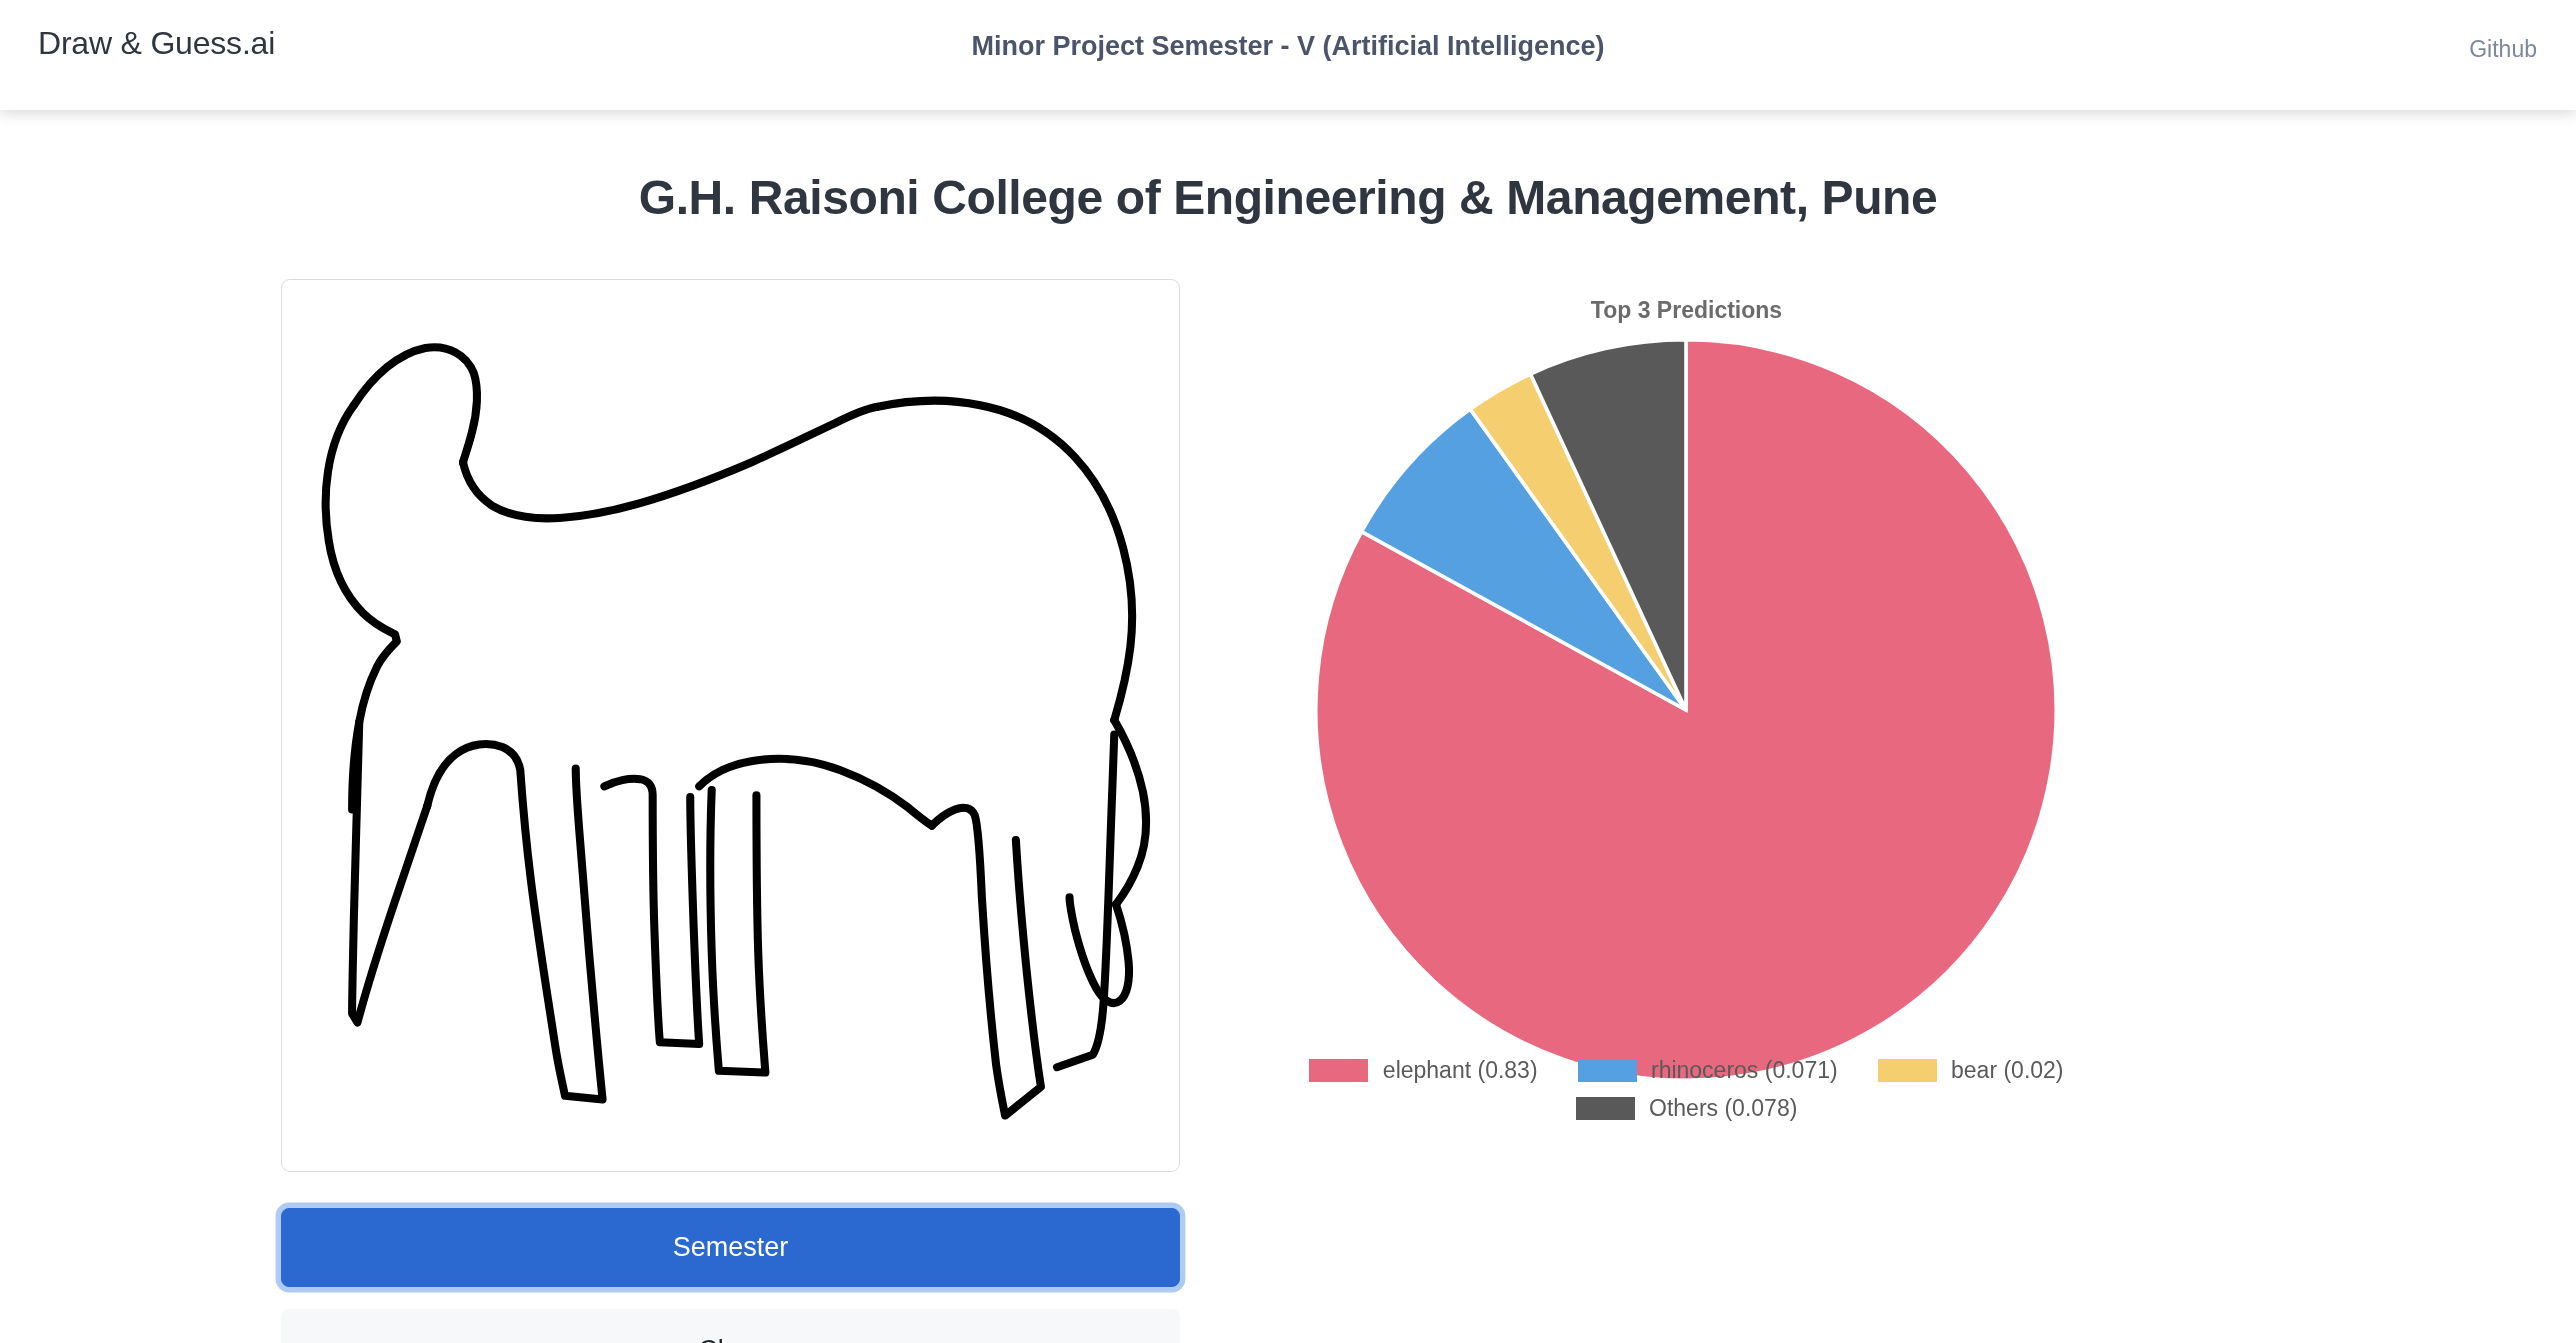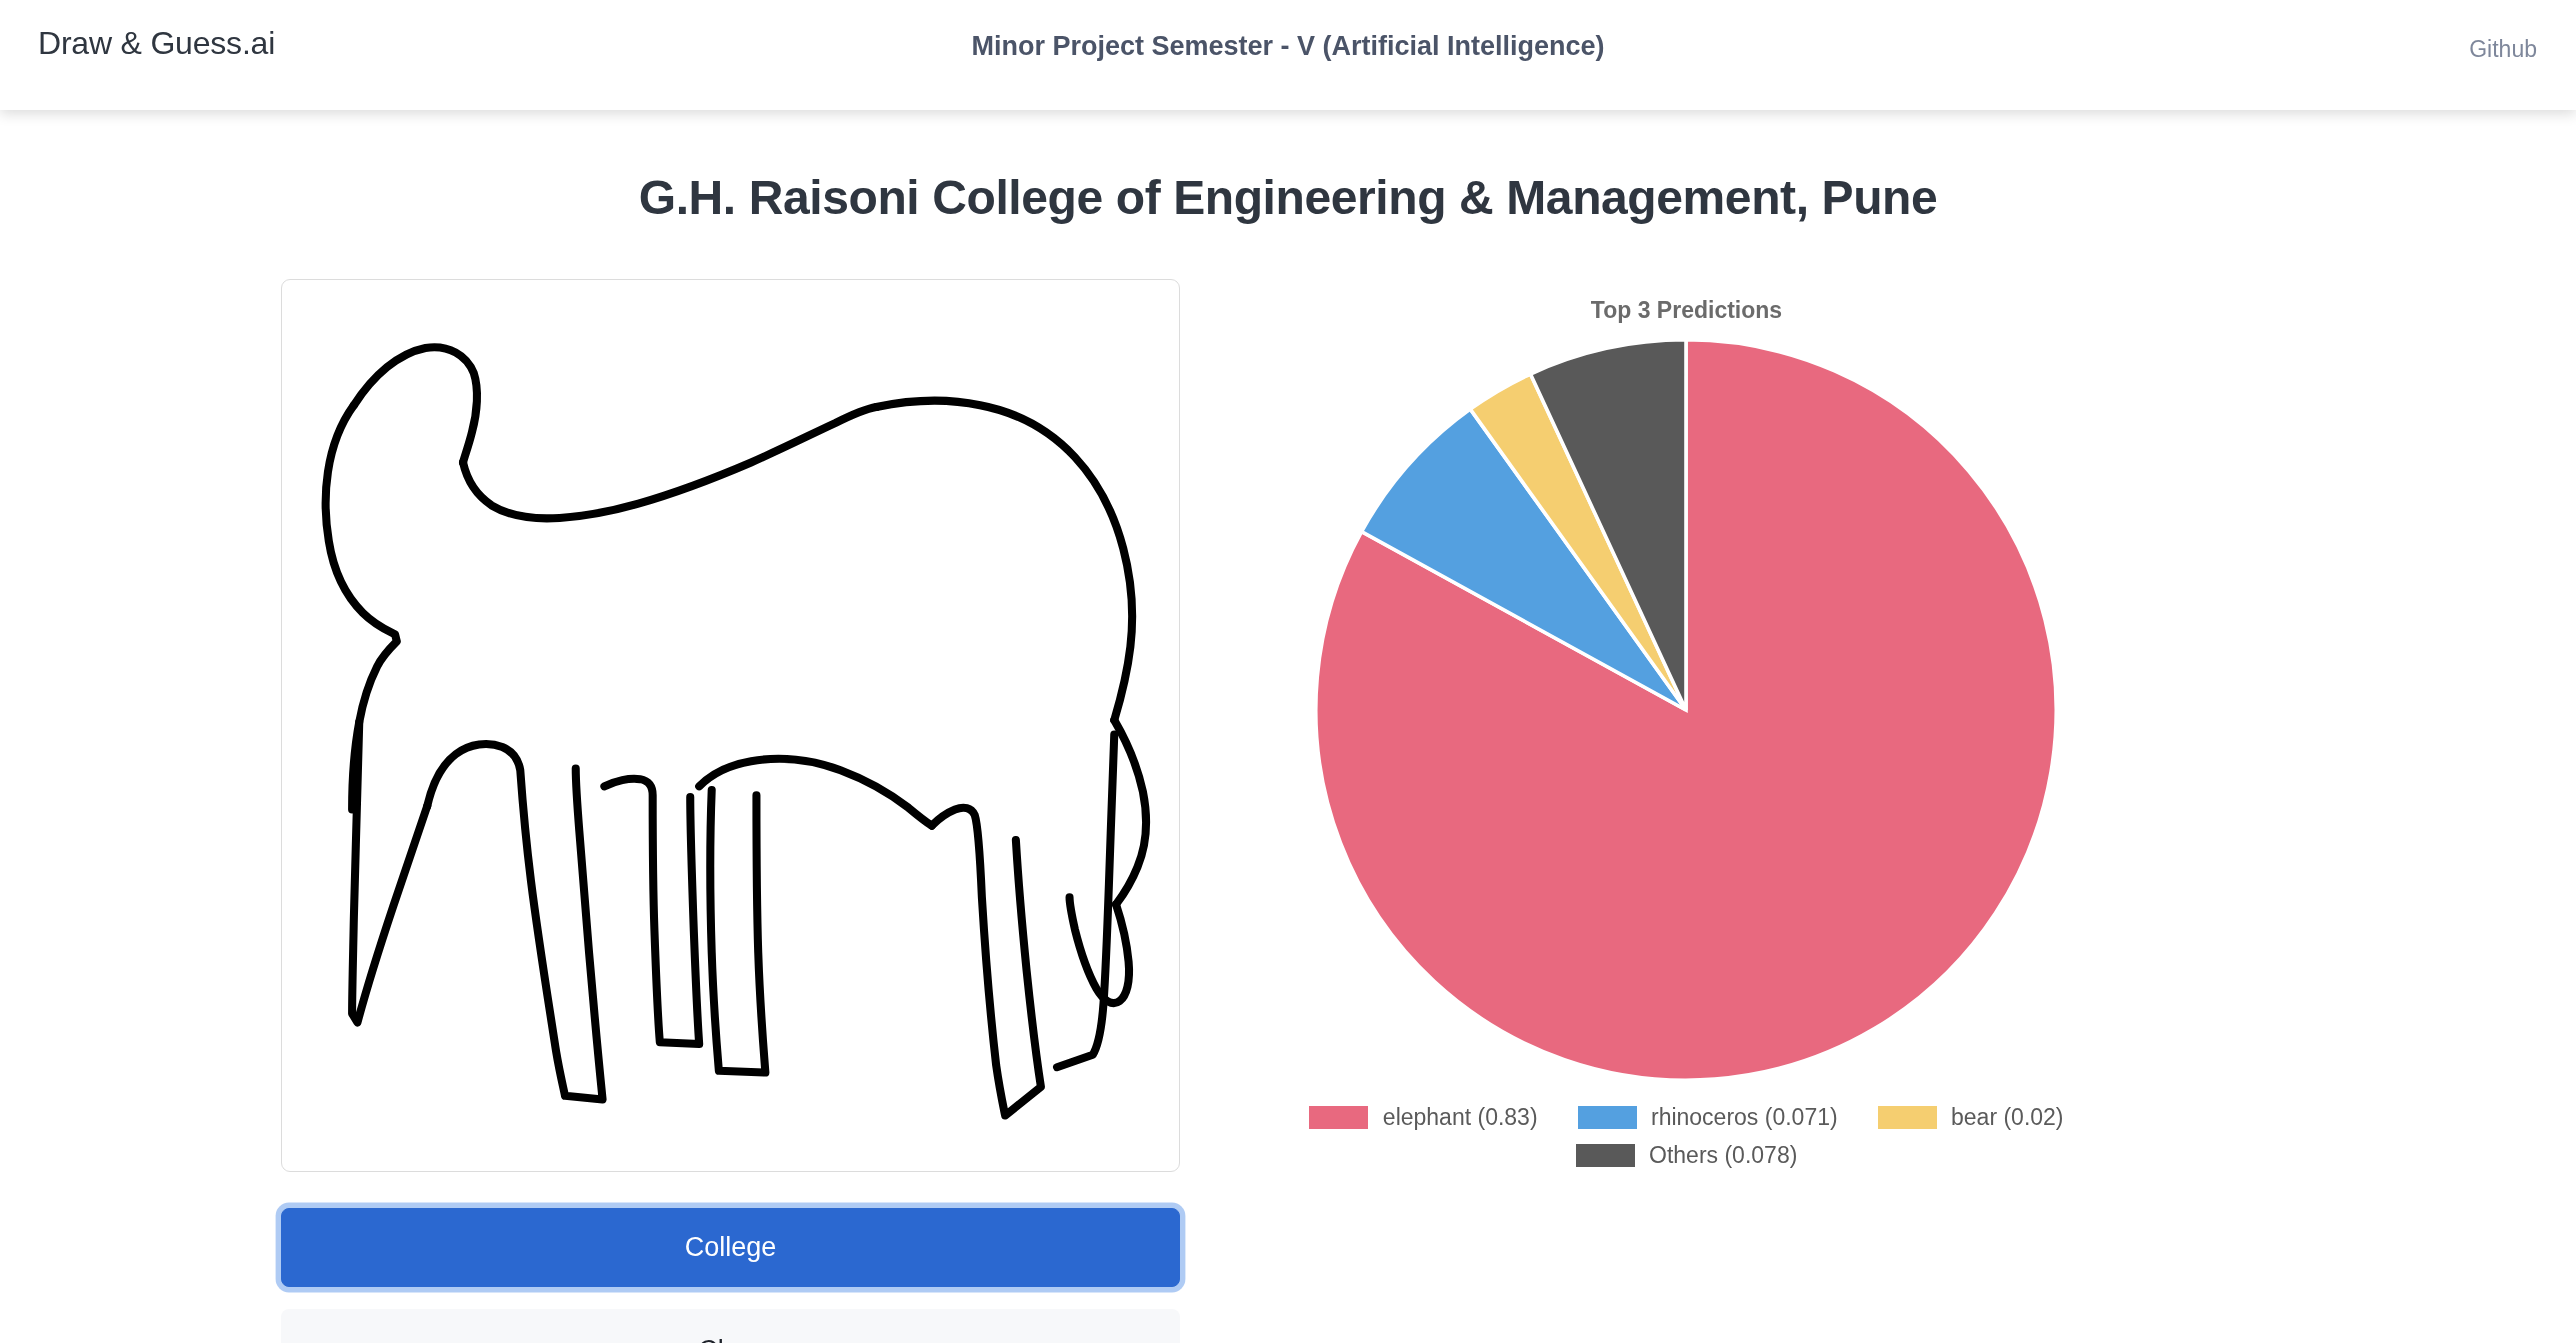--- a/index.html
+++ b/index.html
@@ -144,21 +144,21 @@
     position: absolute;
     left: 40px;
     top: 59px;
     width: 744px;
     height: 744px;
   }
   .pie-wrap svg { display: block; width: 100%; height: 100%; }
 
   .legend {
     position: absolute;
-    top: 825px;
+    top: 778px;
     left: 0;
     width: 825px;
   }
   .legend-row {
     display: flex;
     justify-content: center;
     align-items: center;
     flex-wrap: wrap;
   }
   .legend-item {
@@ -288,21 +288,21 @@
         <path d="M 930 508
                  C 928 556, 926 620, 924 676
                  C 922 732, 920 780, 918 808
                  C 916 836, 912 856, 906 866
                  L 866 880"></path>
       </g>
     </svg>
   </div>
 
   <div class="btn-predict-wrap">
-    <button class="btn-predict">College</button>
+    <button class="btn-predict">Semester</button>
   </div>
 
   <button class="btn-clear">Clear</button>
 </div>
 
 <div class="chart-col">
 
   <div class="chart-title">Top 3 Predictions</div>
 
   <div class="pie-wrap">

